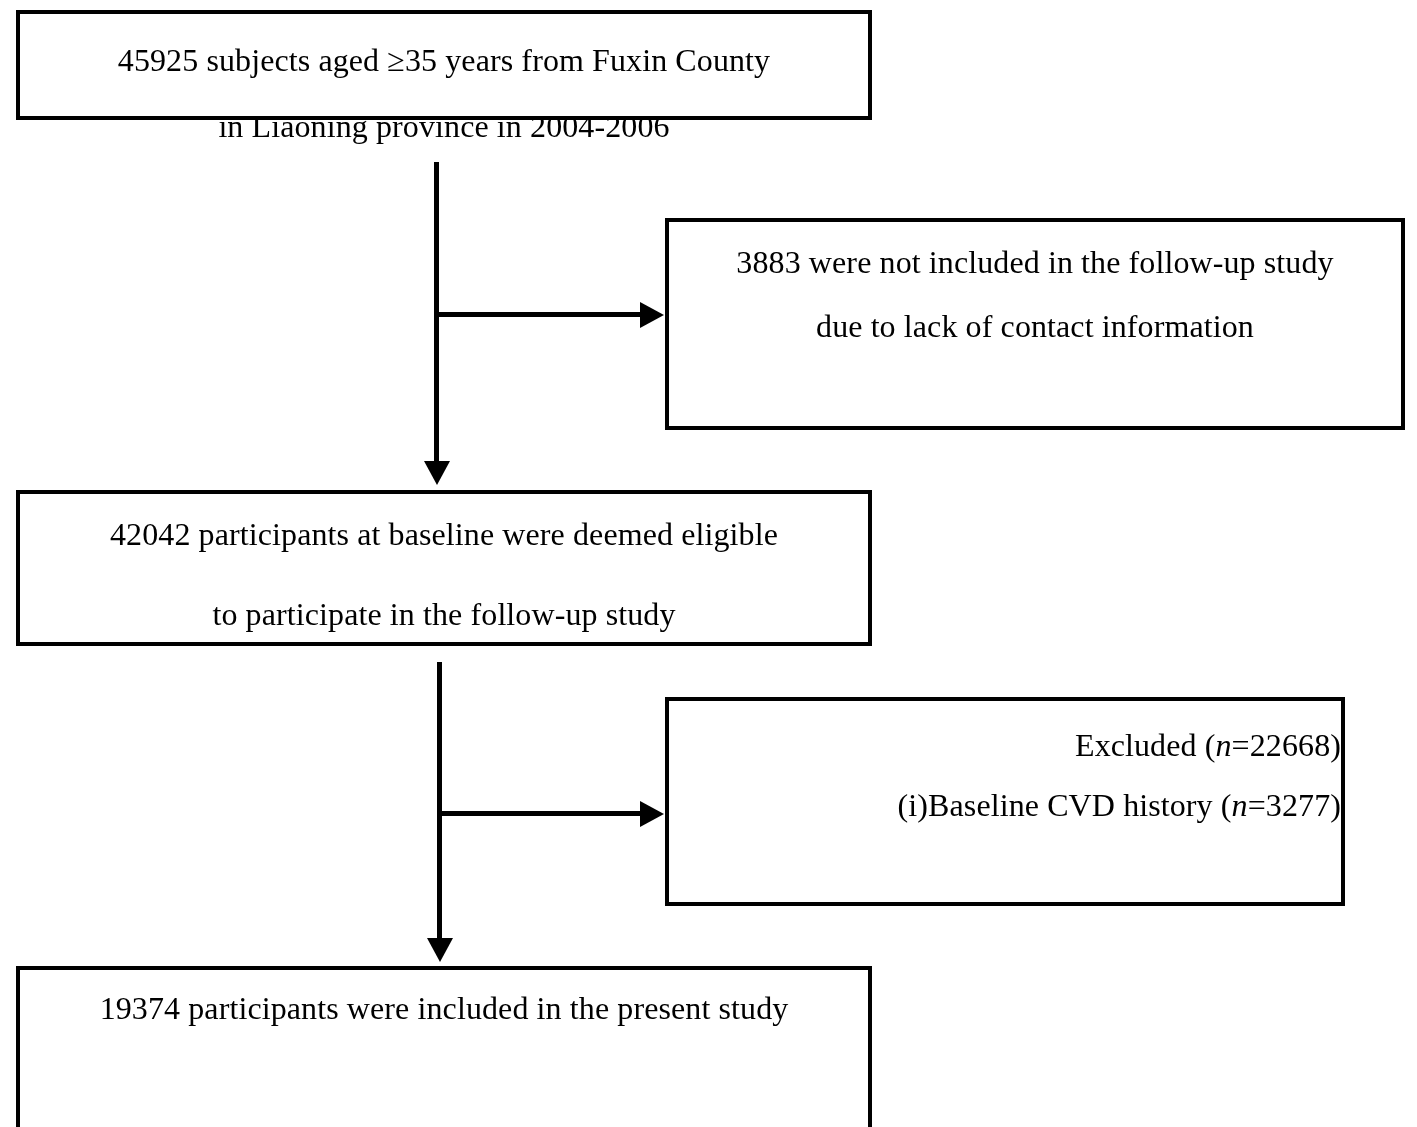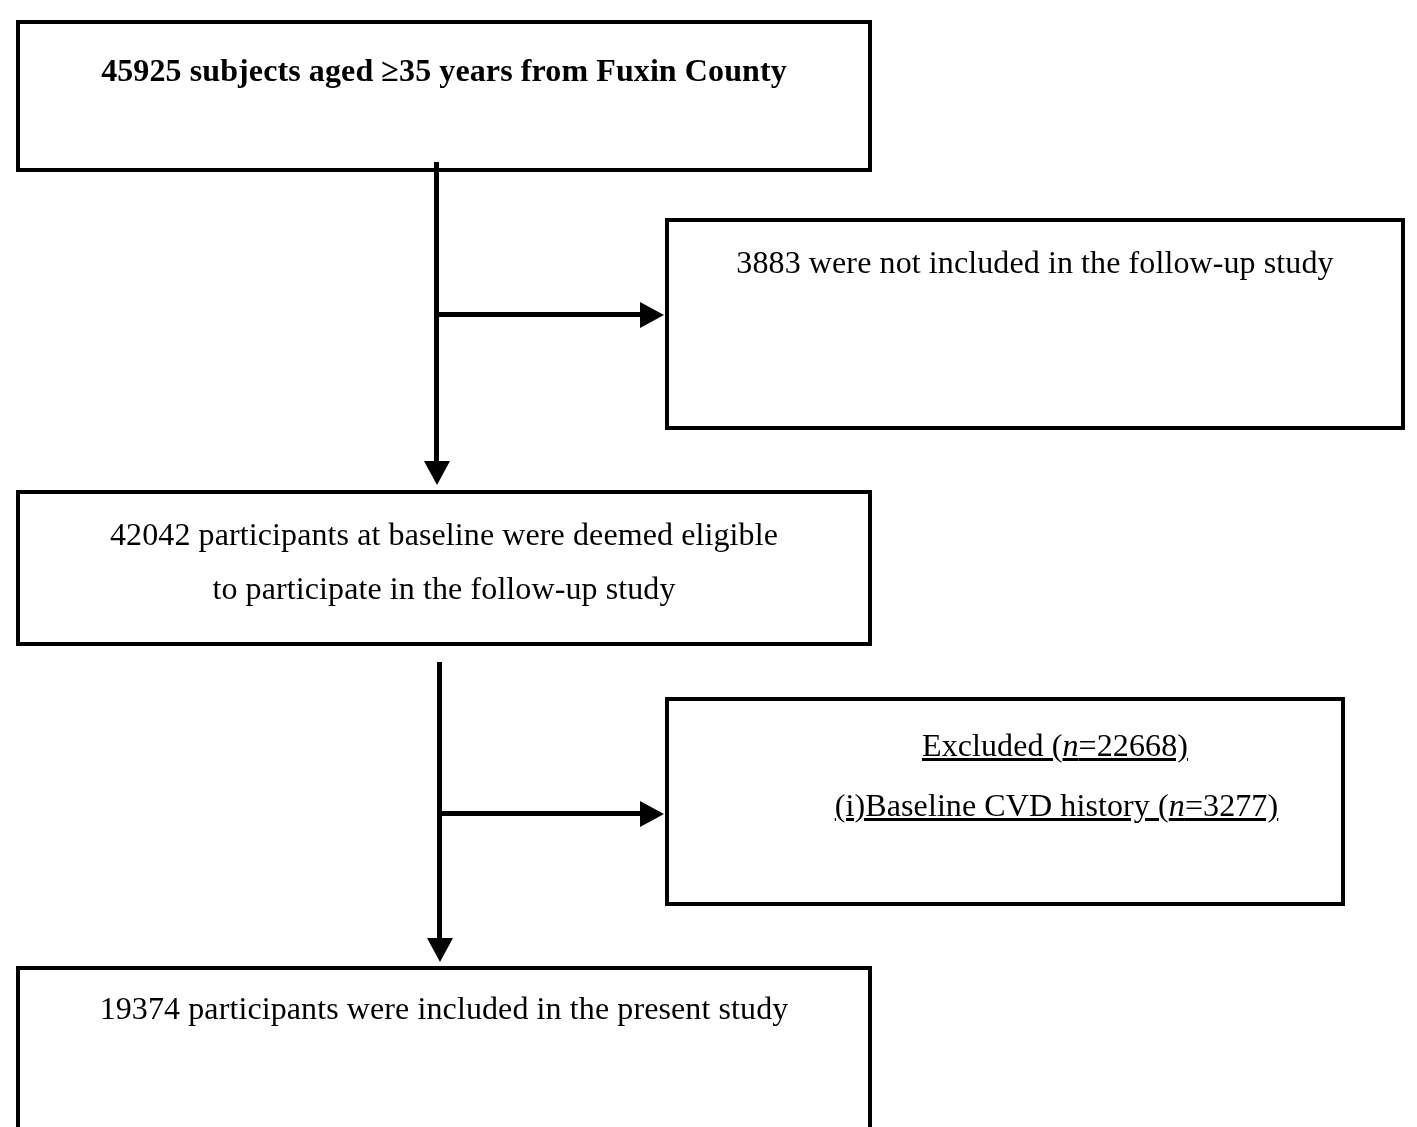--- a/index.html
+++ b/index.html
@@ -28,22 +28,21 @@
     position: absolute;
     left: 0;
     right: 0;
     text-align: center;
     font-size: 32px;
     line-height: 1.0;
     letter-spacing: 0.1px;
     white-space: nowrap;
   }
   .fc-text.left {
-    text-align: center;
-    text-decoration: underline;
+    text-align: right;
   }
 
   .fc-line {
     position: absolute;
     background: #000000;
   }
   .fc-line.v { width: 5px; }
   .fc-line.h { height: 5px; }
 
   .fc-arrow-down {
@@ -63,37 +62,39 @@
     border-left: 24px solid #000000;
   }
 
   .ital { font-style: italic; }
 </style>
 </head>
 <body>
 
 <div id="canvas">
 
-  <div class="fc-box" style="left:16px; top:20px; width:856px; height:152px;font-weight:bold;">
+  <div class="fc-box" style="left:16px; top:10px; width:856px; height:110px;">
     <div class="fc-text" style="top:30px;">45925 subjects aged ≥35 years from Fuxin County</div>
+    <div class="fc-text" style="top:96px;">in Liaoning province in 2004-2006</div>
   </div>
 
   <div class="fc-line v" style="left:434px; top:162px; height:303px;"></div>
   <div class="fc-arrow-down" style="left:424px; top:461px;"></div>
 
   <div class="fc-line h" style="left:434px; top:312px; width:209px;"></div>
   <div class="fc-arrow-right" style="left:640px; top:302px;"></div>
 
   <div class="fc-box" style="left:665px; top:218px; width:740px; height:212px;">
     <div class="fc-text" style="top:24px;">3883 were not included in the follow-up study</div>
+    <div class="fc-text" style="top:88px;">due to lack of contact information</div>
   </div>
 
   <div class="fc-box" style="left:16px; top:490px; width:856px; height:156px;">
     <div class="fc-text" style="top:24px;">42042 participants at baseline were deemed eligible</div>
-    <div class="fc-text" style="top:78px;">to participate in the follow-up study</div>
+    <div class="fc-text" style="top:104px;">to participate in the follow-up study</div>
   </div>
 
   <div class="fc-line v" style="left:437px; top:662px; height:280px;"></div>
   <div class="fc-arrow-down" style="left:427px; top:938px;"></div>
 
   <div class="fc-line h" style="left:437px; top:811px; width:206px;"></div>
   <div class="fc-arrow-right" style="left:640px; top:801px;"></div>
 
   <div class="fc-box" style="left:665px; top:697px; width:680px; height:209px;">
     <div class="fc-text left" style="top:28px; left:100px;">

